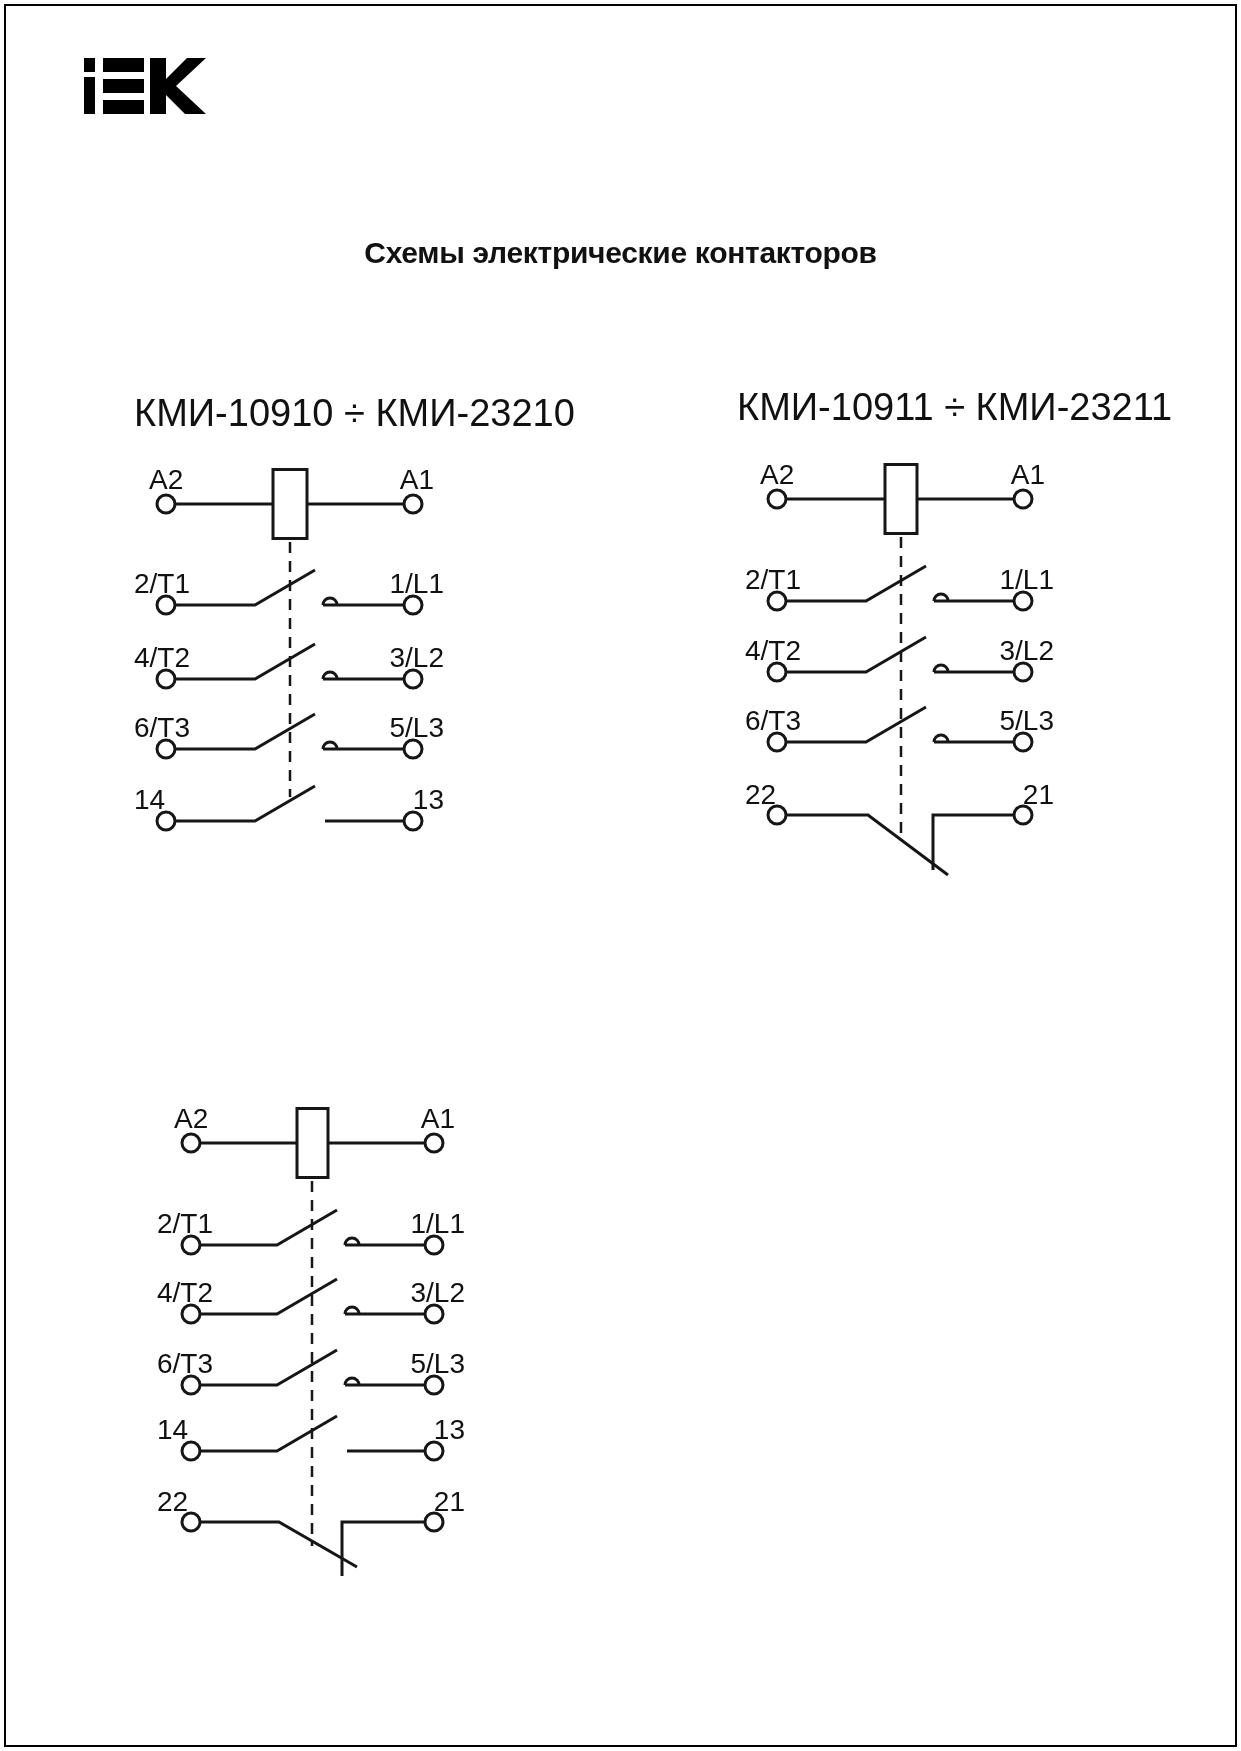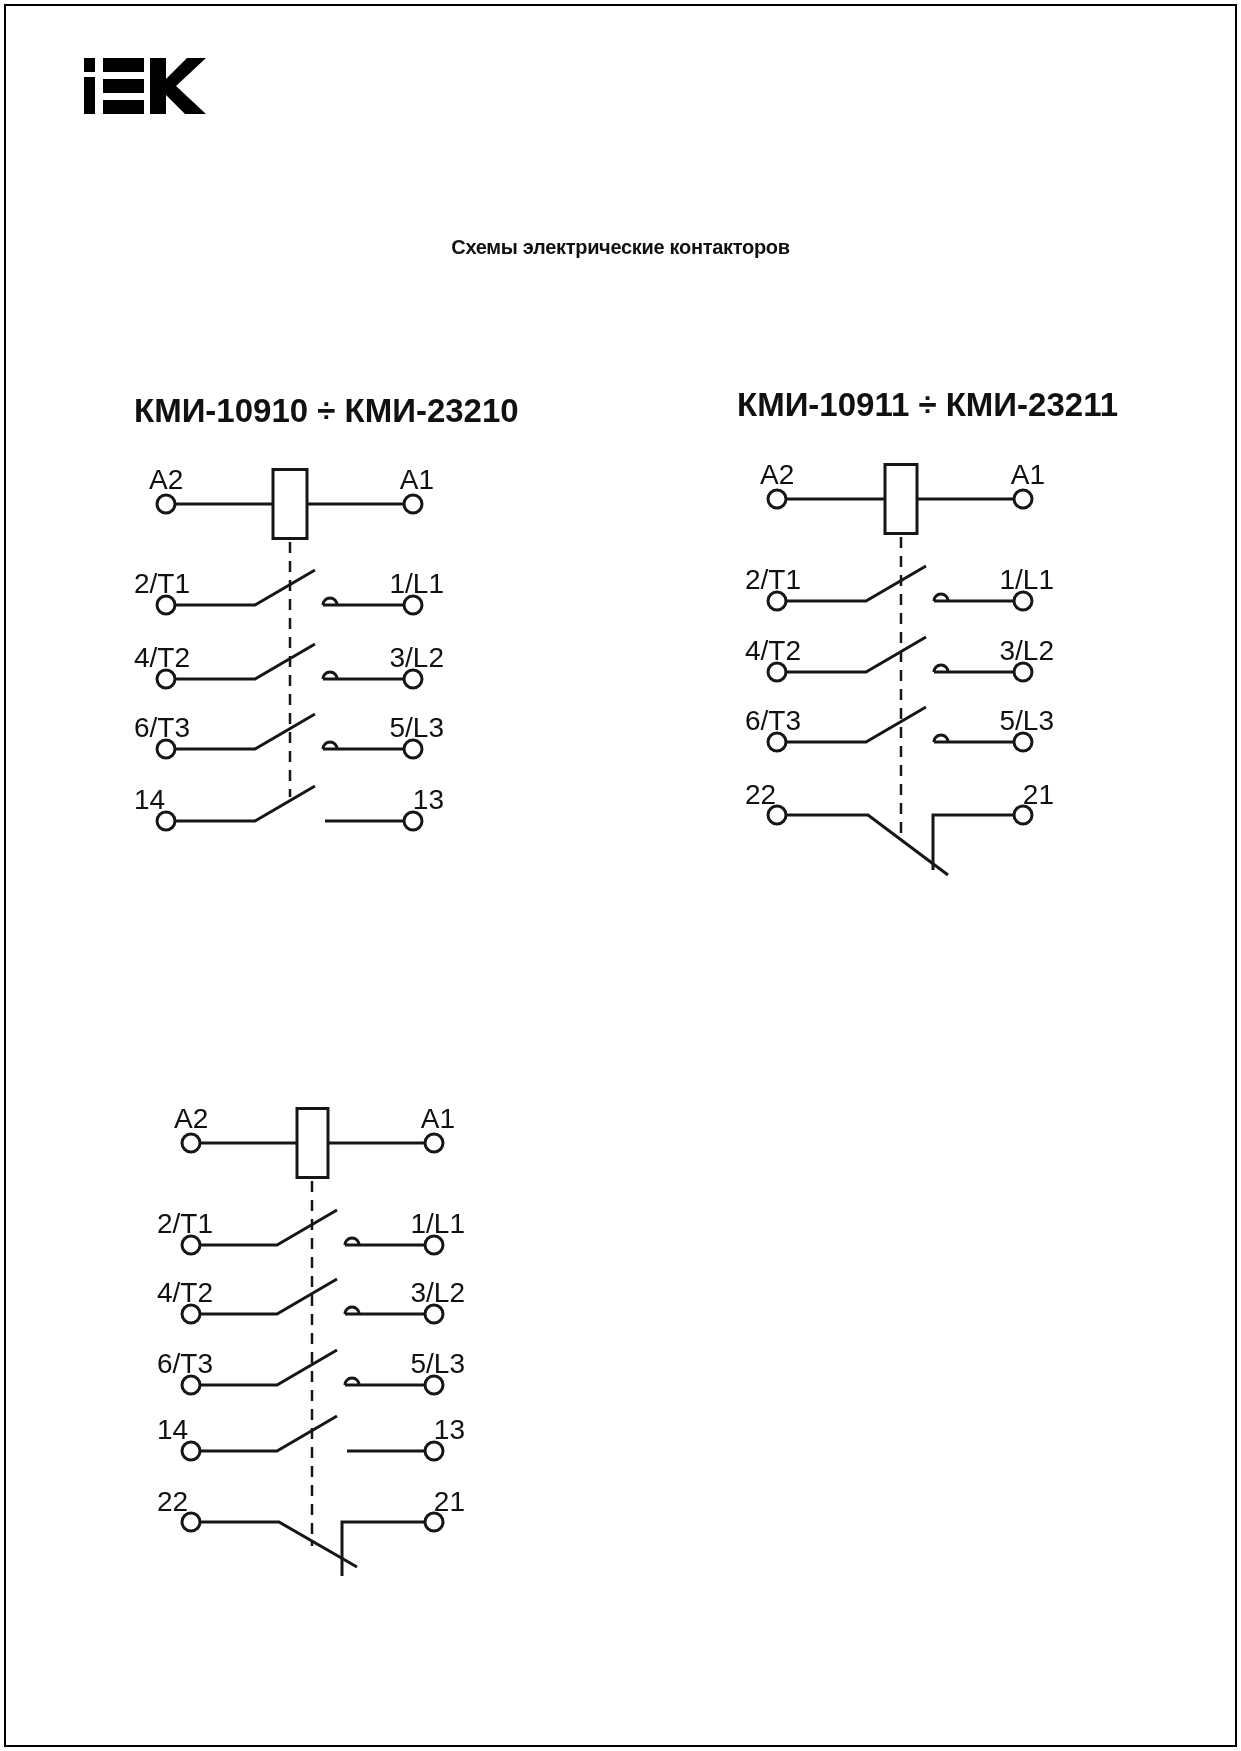--- a/index.html
+++ b/index.html
@@ -15,27 +15,27 @@
     position:absolute; inset:4px;
     border:2px solid #000000;
     pointer-events:none;
   }
   .logo {
     position:absolute; left:84px; top:58px;
   }
   .doc-title {
     position:absolute; left:0; right:0; top:236px;
     text-align:center;
-    font-size:20px; font-weight:bold;
+    font-size:30px; font-weight:bold;
     letter-spacing:-0.3px;
     white-space:nowrap;
   }
   .diagram-heading {
     position:absolute;
-    font-size:33px; font-weight:bold;
+    font-size:38px; font-weight:normal;
     white-space:nowrap;
   }
   .heading-1 { left:134px; top:392px; }
   .heading-2 { left:737px; top:386px; }
   .heading-3 { left:126px; top:1031px; }
   svg.schematic { position:absolute; left:0; top:0; }
   .wire, .blade, .coil-rect, .bump, .stop {
     stroke:#161616; stroke-width:3; fill:none;
     stroke-linejoin:miter; stroke-linecap:butt;
   }

